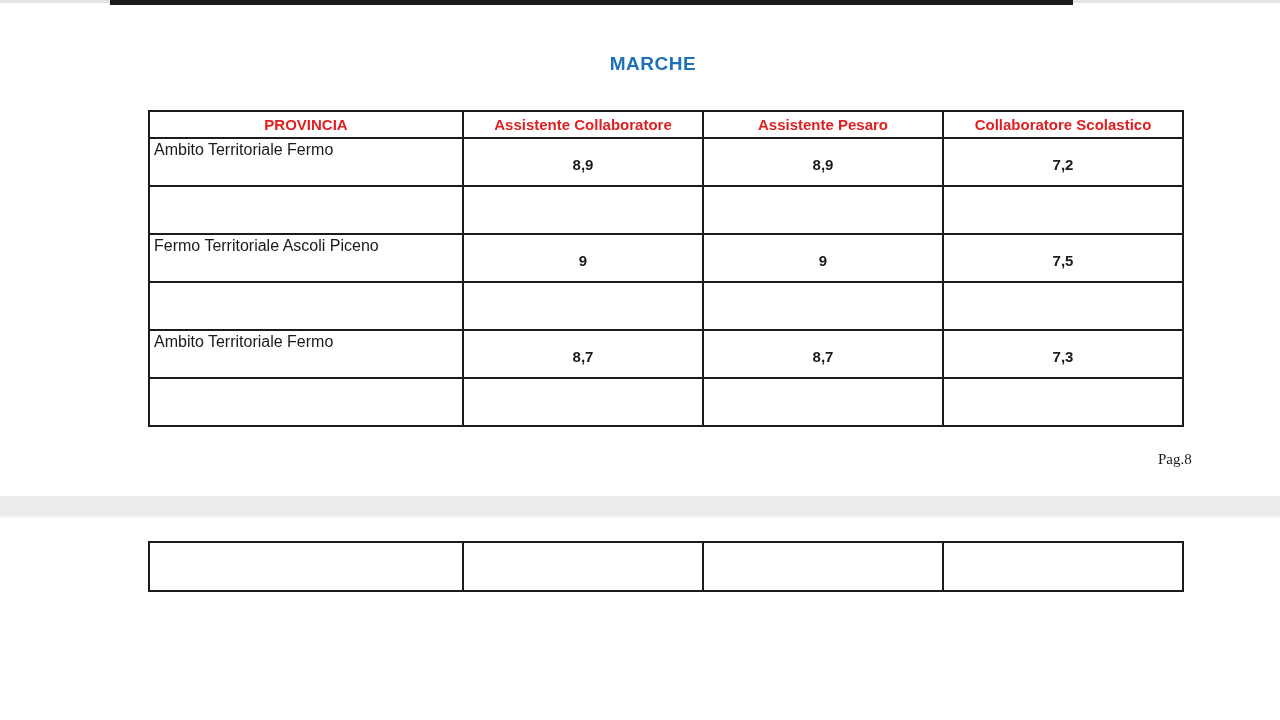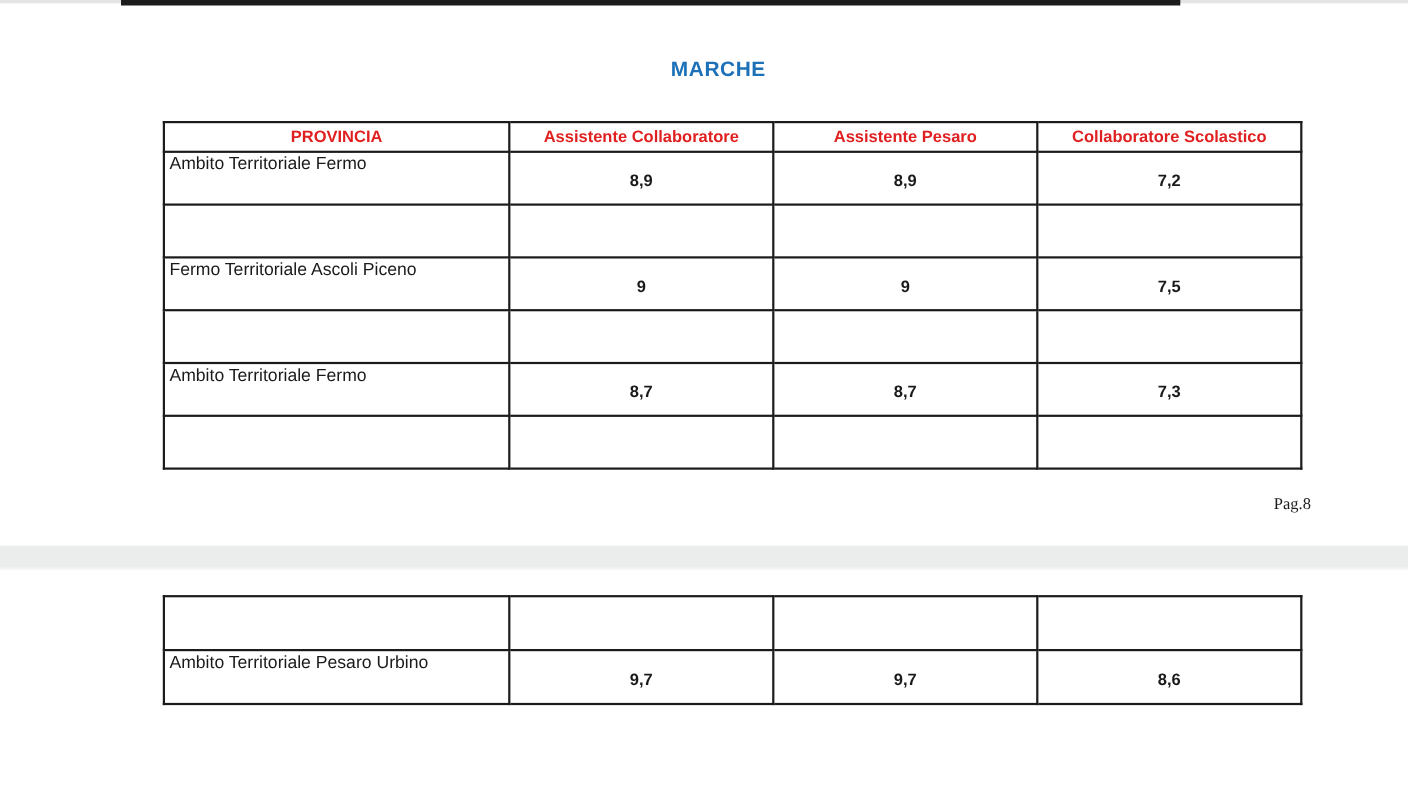--- a/index.html
+++ b/index.html
@@ -132,21 +132,15 @@
         <col style="width:240px">
         <col style="width:240px">
     </colgroup>
     <tbody>
     <tr class="datarow">
       <td class="name"></td>
       <td class="val"></td>
       <td class="val"></td>
       <td class="val"></td>
     </tr>
-    <tr class="datarow">
-      <td class="name">Ambito Territoriale Pesaro Urbino</td>
-      <td class="val">9,7</td>
-      <td class="val">9,7</td>
-      <td class="val">8,6</td>
-    </tr>
   </tbody>
     </table>
 </section>
 
 </body></html>

